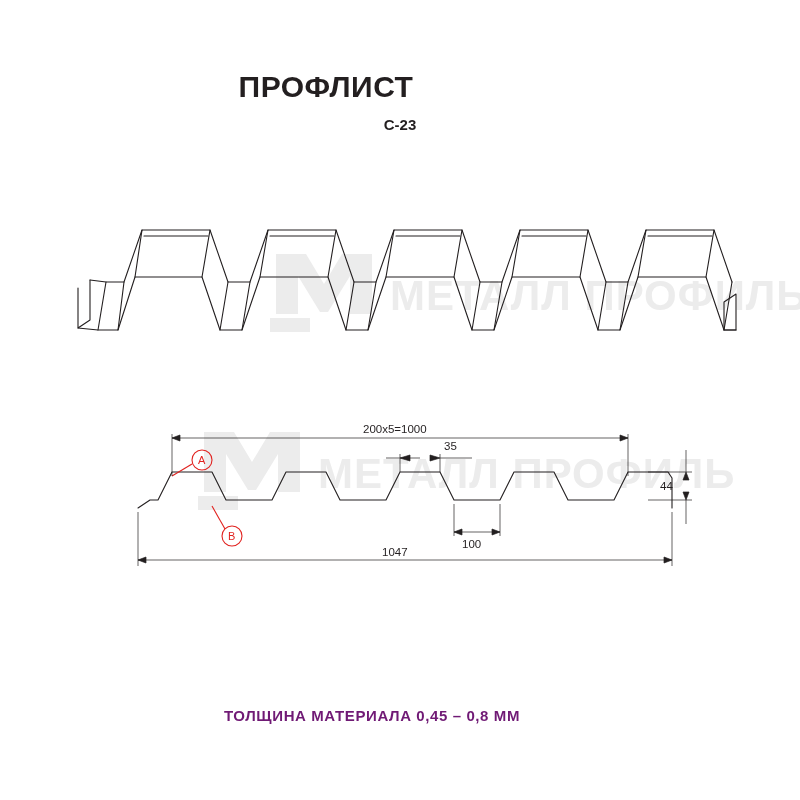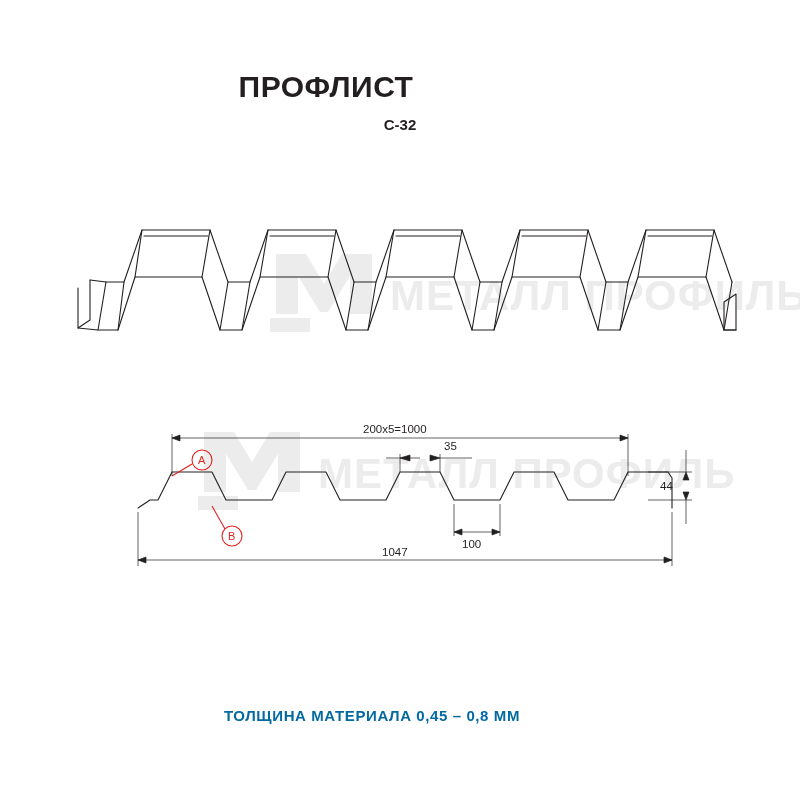--- a/index.html
+++ b/index.html
@@ -42,21 +42,21 @@
   }
   .footer {
     position: absolute;
     top: 707px;
     left: 0;
     width: 744px;
     text-align: center;
     font-size: 15px;
     font-weight: bold;
     letter-spacing: 0.6px;
-    color: #0369a1;
+    color: #701a75;
   }
   .iso-wrap {
     position: absolute;
     top: 170px;
     left: 60px;
     width: 680px;
     height: 200px;
   }
   .sec-wrap {
     position: absolute;
@@ -97,21 +97,21 @@
     <svg width="400" height="110" viewBox="0 0 400 110" aria-hidden="true">
       <g fill="#ececec">
         <path d="M14 82 L14 22 L44 22 L62 52 L80 22 L110 22 L110 82 L88 82 L88 44 L66 80 L58 80 L36 44 L36 82 Z"></path>
         <rect x="8" y="86" width="40" height="14"></rect>
       </g>
       <text x="128" y="78" font-family="Liberation Sans, sans-serif" font-size="42" font-weight="bold" fill="#ececec" letter-spacing="1">МЕТАЛЛ ПРОФИЛЬ</text>
     </svg>
   </div>
 
   <div class="title">ПРОФЛИСТ</div>
-  <div class="subtitle">С-32</div>
+  <div class="subtitle">С-23</div>
 
   <div class="iso-wrap">
     <svg width="680" height="200" viewBox="0 0 680 200">
 
       <g class="ln">
 
         <path d="M18 118 L18 158 L30 150 L30 110"></path>
 
         <path d="M18 158 L38 160 L58 160 L75 107 L142 107 L160 160 L182 160 L200 107 L268 107 L286 160 L308 160 L326 107 L394 107 L412 160 L434 160 L452 107 L520 107 L538 160 L560 160 L578 107 L646 107 L664 160 L676 160"></path>
 

